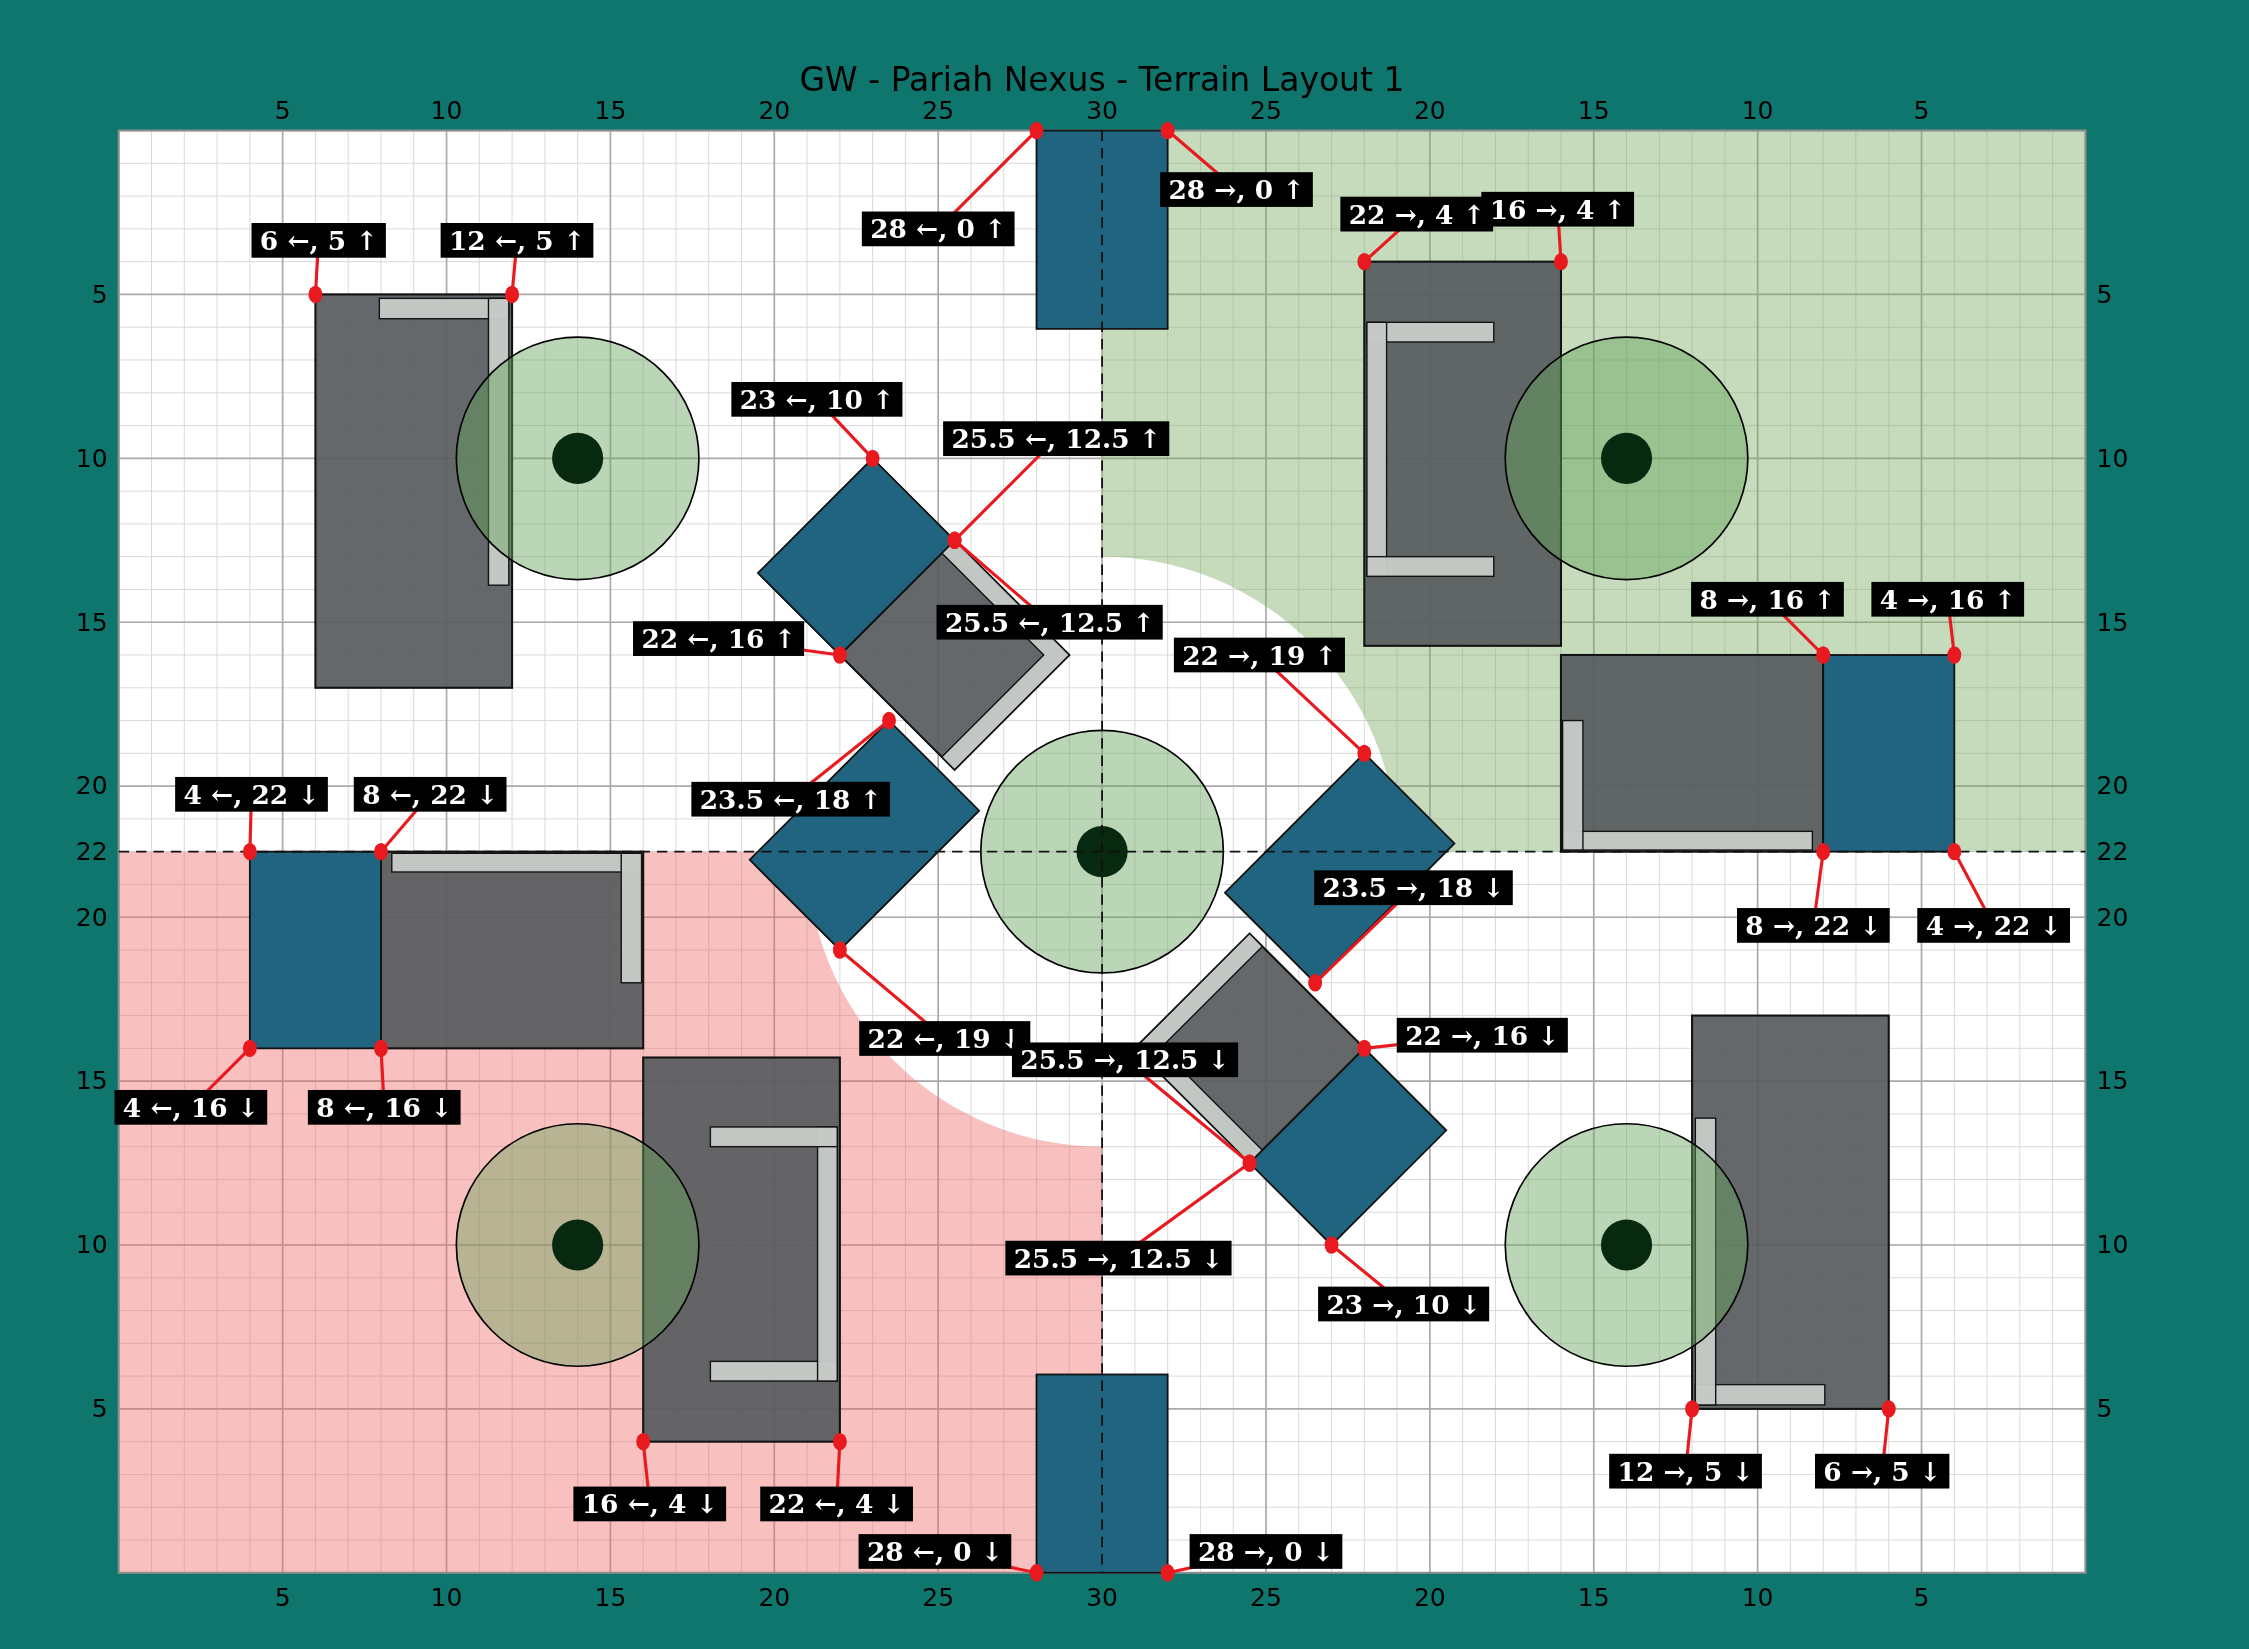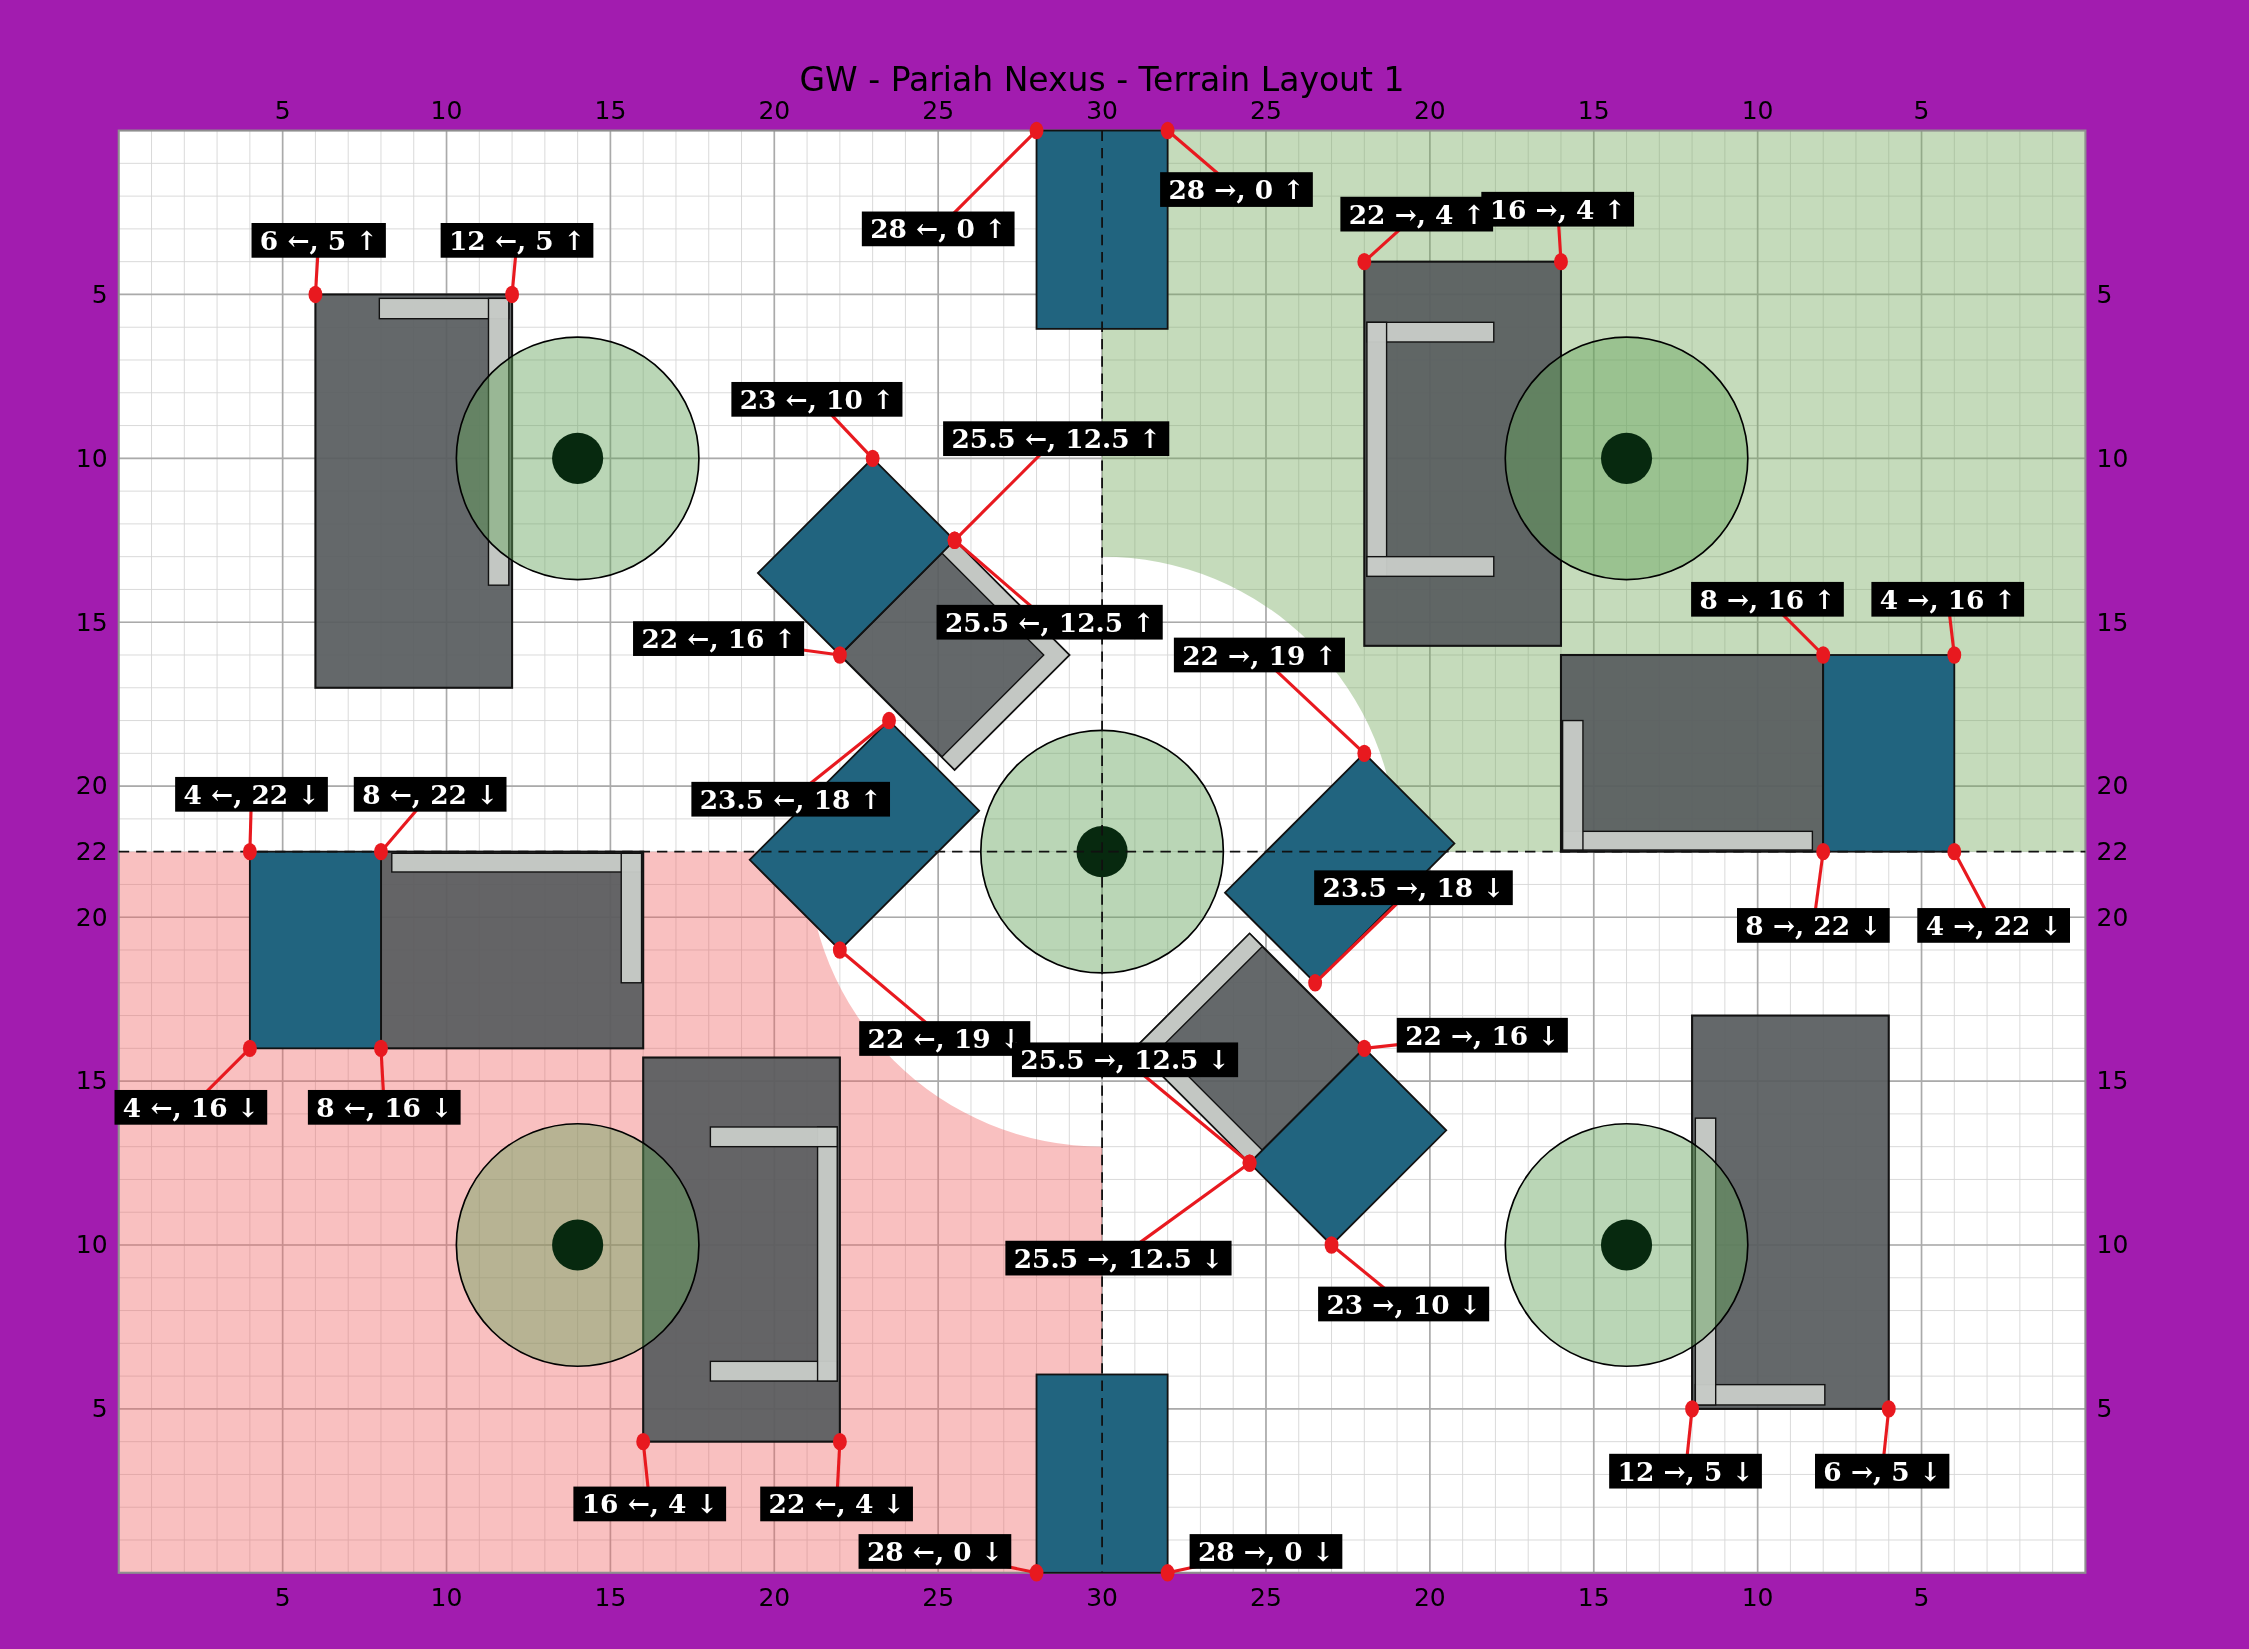--- a/index.html
+++ b/index.html
@@ -1,16 +1,16 @@
 <!DOCTYPE html>
 <html style="font-size:11px"><head>
 <meta charset="utf-8">
 <style>
   html,body{margin:0;padding:0;background:#ffffff;}
-  #stage{position:relative;width:2250px;height:1650px;background:#a21caf;overflow:hidden;
+  #stage{position:relative;width:2250px;height:1650px;background:#0f766e;overflow:hidden;
          font-family:"DejaVu Sans","Liberation Sans",sans-serif;}
   #figure-title{position:absolute;top:60px;left:1102px;transform:translateX(-50%);
 
                 font-size:33px;color:#000;white-space:nowrap;
                 font-family:"DejaVu Sans","Liberation Sans",sans-serif;}
   svg{position:absolute;top:0;left:0;}
   text.tick{font-family:"DejaVu Sans","Liberation Sans",sans-serif;font-size:36px;fill:#000;}
   text.ann{font-family:"DejaVu Serif","Liberation Serif",serif;font-size:38px;font-weight:bold;fill:#fff;}
 </style>
 </head>

